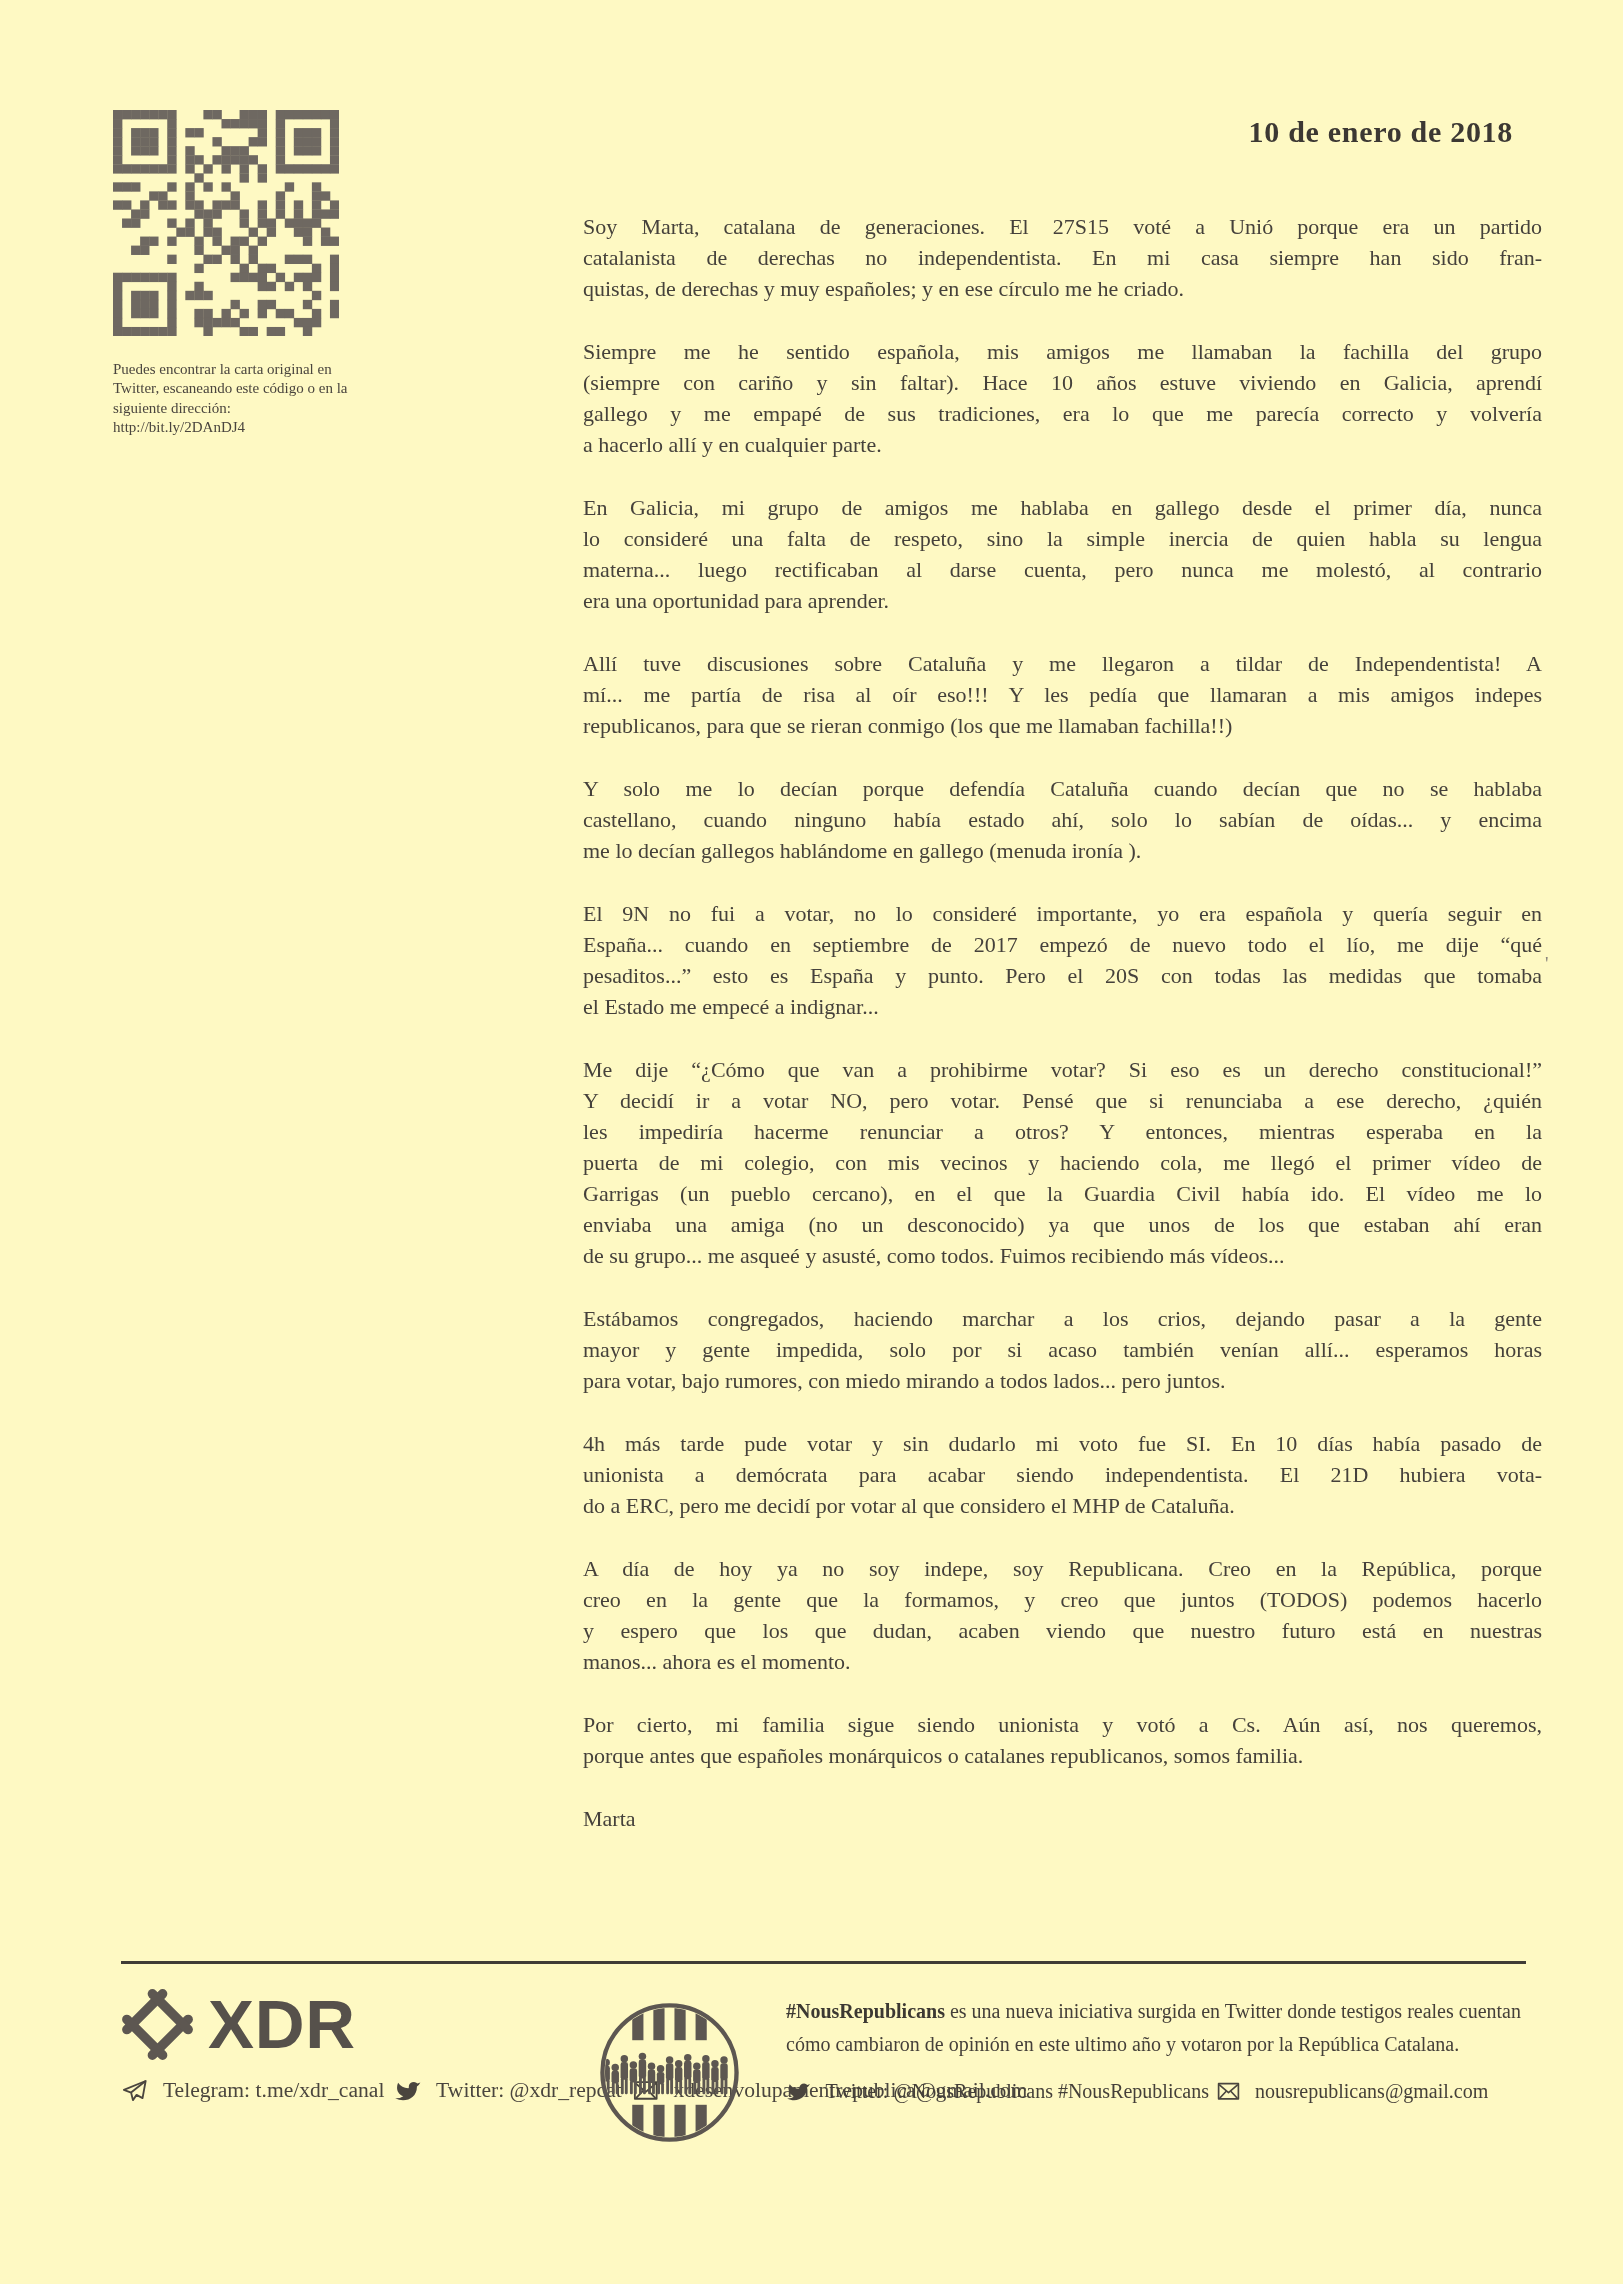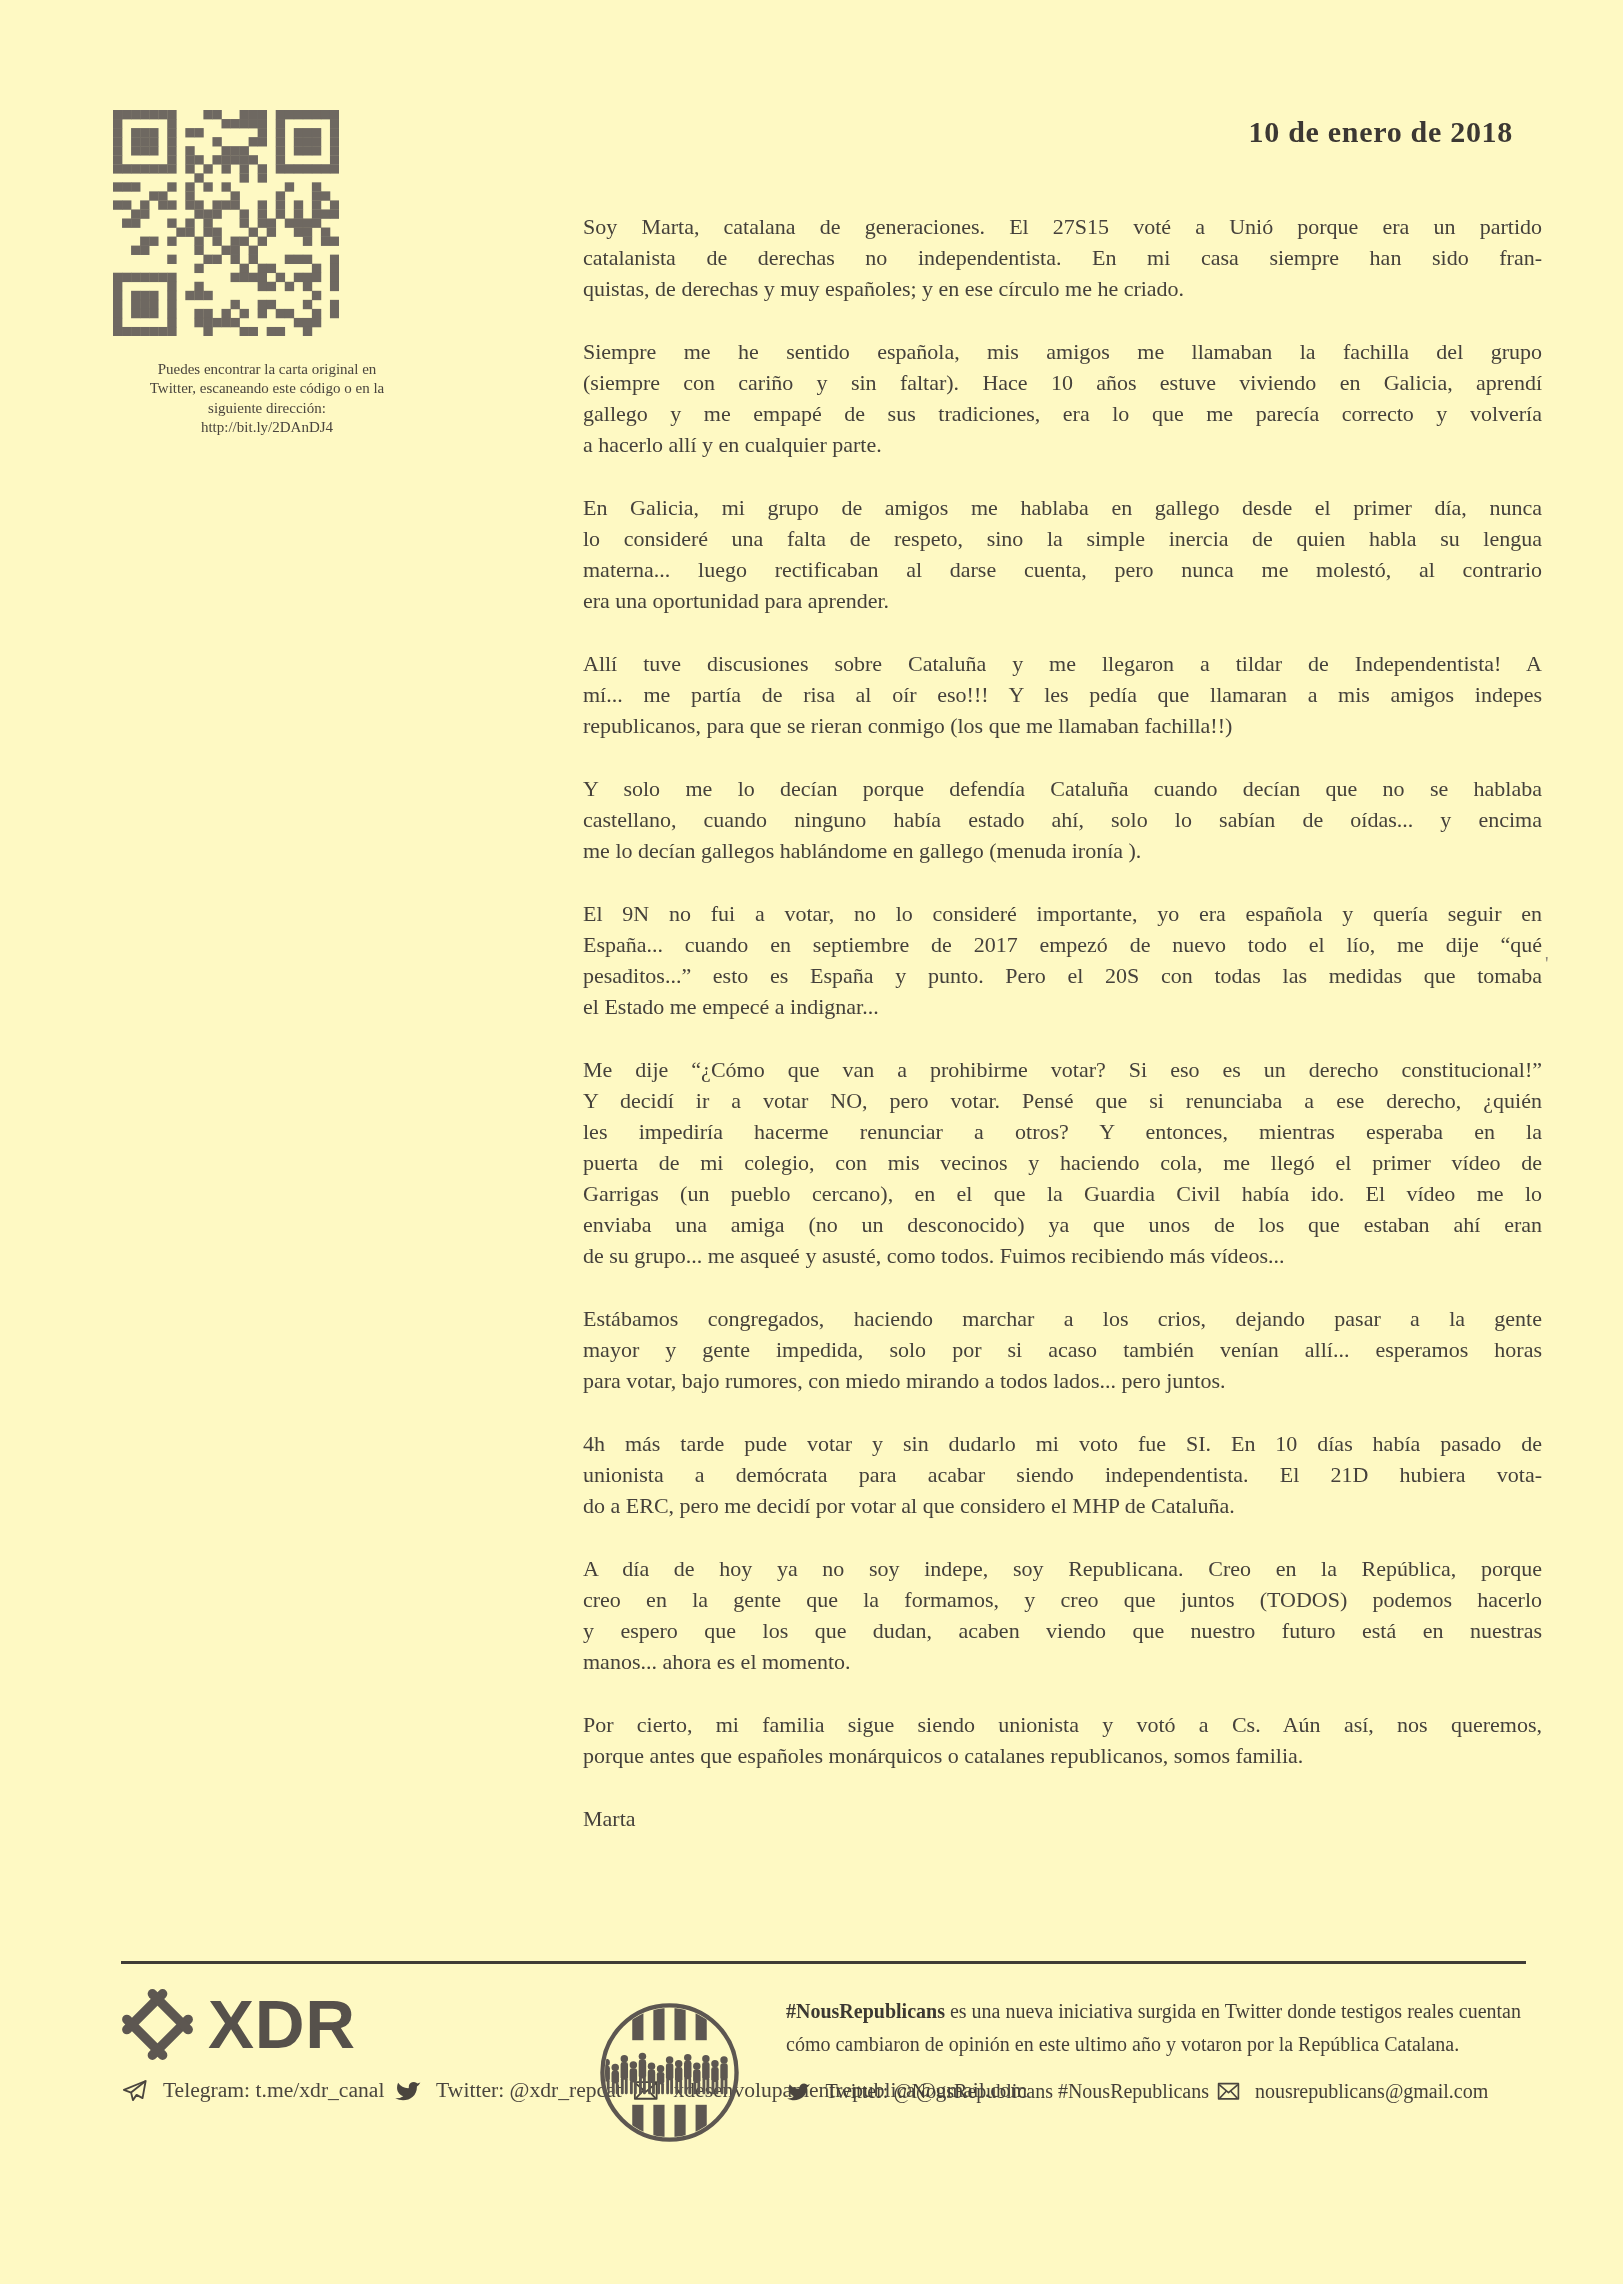--- a/index.html
+++ b/index.html
@@ -12,21 +12,21 @@
   
   .date{
     position:absolute;top:115px;right:111px;
     font-size:30px;font-weight:bold;letter-spacing:0.7px;color:#3c3833;
   }
   
   .qr{position:absolute;left:113px;top:110px;width:226px;height:226px;}
   .qr svg{width:100%;height:100%;}
   .qr-caption{
     position:absolute;left:113px;top:360px;width:308px;
-    font-size:15px;line-height:19.3px;color:#4a453e;text-align:center;
+    font-size:15px;line-height:19.3px;color:#4a453e;
   }
   
   .letter{
     position:absolute;left:583px;top:211px;width:959px;
     font-size:22px;line-height:31px;color:#45413b;
   }
   .para{margin:0 0 32px 0;}
   .ln{text-align:justify;text-align-last:justify;text-justify:inter-word;}
   .ln.last{text-align-last:left;}
   .signature{text-align:left;margin-top:6.5px;}

